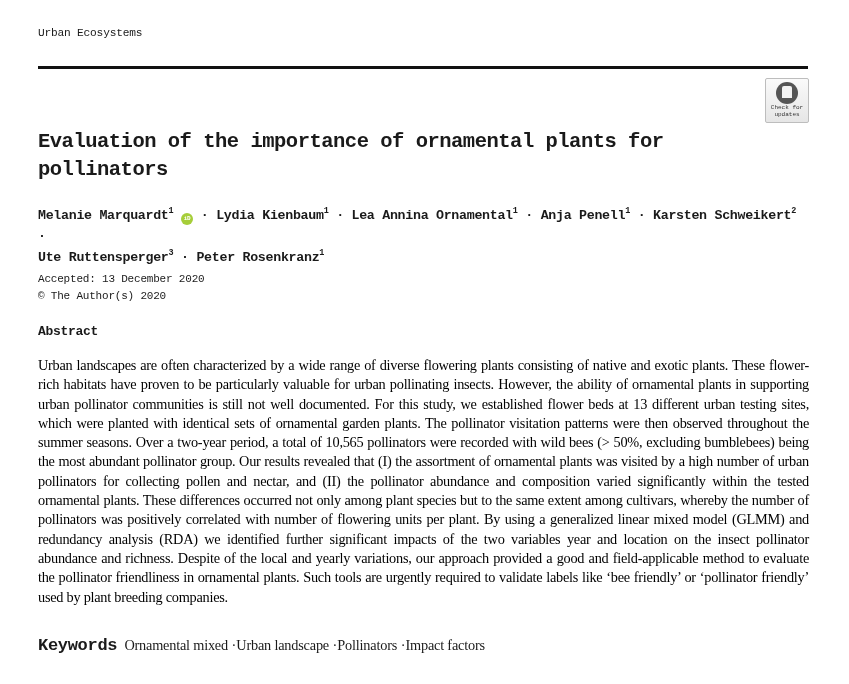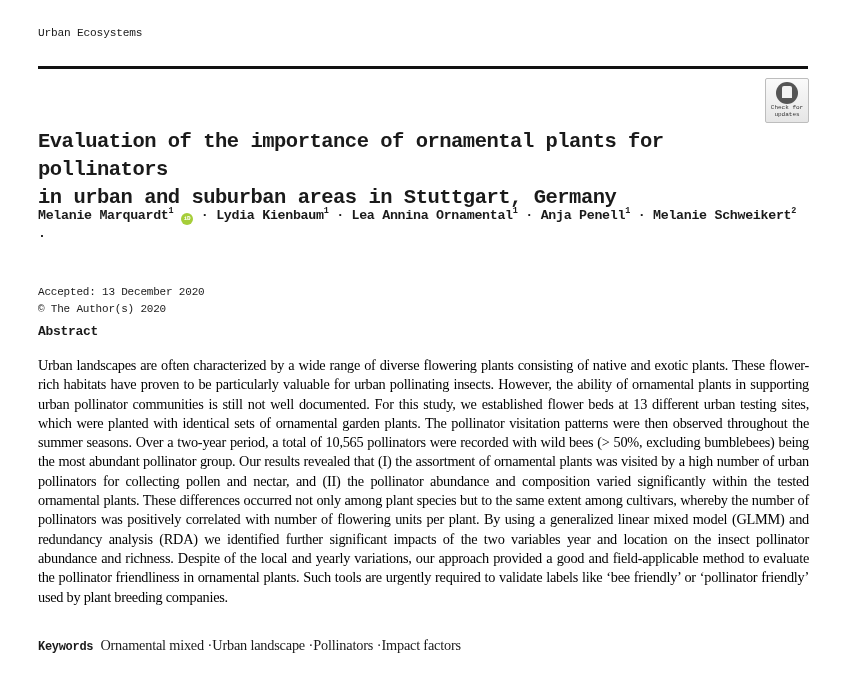--- a/index.html
+++ b/index.html
@@ -14,63 +14,67 @@
   .crossmark .ring { position: absolute; left: 10px; top: 3px; width: 22px; height: 22px; border-radius: 50%; background: #555; }
   .crossmark .ring::after { content: ""; position: absolute; left: 6px; top: 4px; width: 10px; height: 12px; background: #f2f2f2; border-radius: 2px 2px 0 0; }
   .crossmark .lbl { position: absolute; left: 0; top: 26px; width: 42px; font-size: 6px; line-height: 6.5px; color: #333; }
 
   .title { position: absolute; left: 38px; top: 128px; width: 700px; font-size: 20.5px; line-height: 28px; font-weight: bold; letter-spacing: -0.5px; }
 
   .authors { position: absolute; left: 38px; top: 205px; width: 760px; font-size: 13.3px; line-height: 21px; font-weight: bold; letter-spacing: -0.3px; }
   .authors sup { font-size: 8.5px; font-weight: bold; vertical-align: 6px; line-height: 0; }
   .orcid { display: inline-block; width: 12px; height: 12px; border-radius: 50%; background: #a6ce39; color: #fff; font-size: 6px; line-height: 12px; text-align: center; vertical-align: -1px; font-weight: bold; }
 
-  .meta { position: absolute; left: 38px; top: 284px; font-size: 11px; line-height: 17px; letter-spacing: -0.2px; }
+  .meta { position: absolute; left: 38px; top: 271px; font-size: 11px; line-height: 17px; letter-spacing: -0.2px; }
 
   .abs-head { position: absolute; left: 38px; top: 324px; font-size: 13px; font-weight: bold; letter-spacing: -0.3px; }
   .abs-body { position: absolute; left: 38px; top: 356px; width: 771px; font-size: 14.3px; line-height: 19.3px; text-align: justify; letter-spacing: -0.25px; color: #000000; }
 
   .keywords { position: absolute; left: 38px; top: 635px; font-size: 14.3px; line-height: 20px; }
-  .keywords .kw-label { font-weight: bold; font-size: 12px; letter-spacing: -0.3px; }
+  .keywords .kw-label { font-weight: bold; font-size: 17px; letter-spacing: -0.3px; }
   .keywords .kw-item { letter-spacing: -0.2px; }
 </style>
 </head>
 <body>
 
 <div class="journal sans">
   <div>Urban Ecosystems</div>
 </div>
 <div class="rule"></div>
 
 <div class="crossmark sans">
   <div class="ring"></div>
   <div class="lbl">
     <div>Check for</div>
     <div>updates</div>
   </div>
 </div>
 
 <div class="title sans">
   <div>Evaluation of the importance of ornamental plants for pollinators</div>
-  <div>in urban and suburban areas in Stuttgart, Germany</div>
 </div>
 
 <div class="authors sans">
   <div>
     <span>Melanie Marquardt</span><sup>1</sup>
     <span class="orcid">iD</span>
     <span>·</span>
     <span>Lydia Kienbaum</span><sup>1</sup>
     <span>·</span>
     <span>Lea Annina Ornamental</span><sup>1</sup>
     <span>·</span>
     <span>Anja Penell</span><sup>1</sup>
     <span>·</span>
-    <span>Melanie Schweikert</span><sup>2</sup>
+    <span>Karsten Schweikert</span><sup>2</sup>
     <span>·</span>
+  </div>
+  <div>
+    <span>Ute Ruttensperger</span><sup>3</sup>
+    <span>·</span>
+    <span>Peter Rosenkranz</span><sup>1</sup>
   </div>
 </div>
 
 <div class="meta sans">
   <div>Accepted: 13 December 2020</div>
   <div>© The Author(s) 2020</div>
 </div>
 
 <div class="abs-head sans">Abstract</div>
 <div class="abs-body serif">Urban landscapes are often characterized by a wide range of diverse flowering plants consisting of native and exotic plants. These flower-rich habitats have proven to be particularly valuable for urban pollinating insects. However, the ability of ornamental plants in supporting urban pollinator communities is still not well documented. For this study, we established flower beds at 13 different urban testing sites, which were planted with identical sets of ornamental garden plants. The pollinator visitation patterns were then observed throughout the summer seasons. Over a two-year period, a total of 10,565 pollinators were recorded with wild bees (&gt; 50%, excluding bumblebees) being the most abundant pollinator group. Our results revealed that (I) the assortment of ornamental plants was visited by a high number of urban pollinators for collecting pollen and nectar, and (II) the pollinator abundance and composition varied significantly within the tested ornamental plants. These differences occurred not only among plant species but to the same extent among cultivars, whereby the number of pollinators was positively correlated with number of flowering units per plant. By using a generalized linear mixed model (GLMM) and redundancy analysis (RDA) we identified further significant impacts of the two variables year and location on the insect pollinator abundance and richness. Despite of the local and yearly variations, our approach provided a good and field-applicable method to evaluate the pollinator friendliness in ornamental plants. Such tools are urgently required to validate labels like ‘bee friendly’ or ‘pollinator friendly’ used by plant breeding companies.</div>

